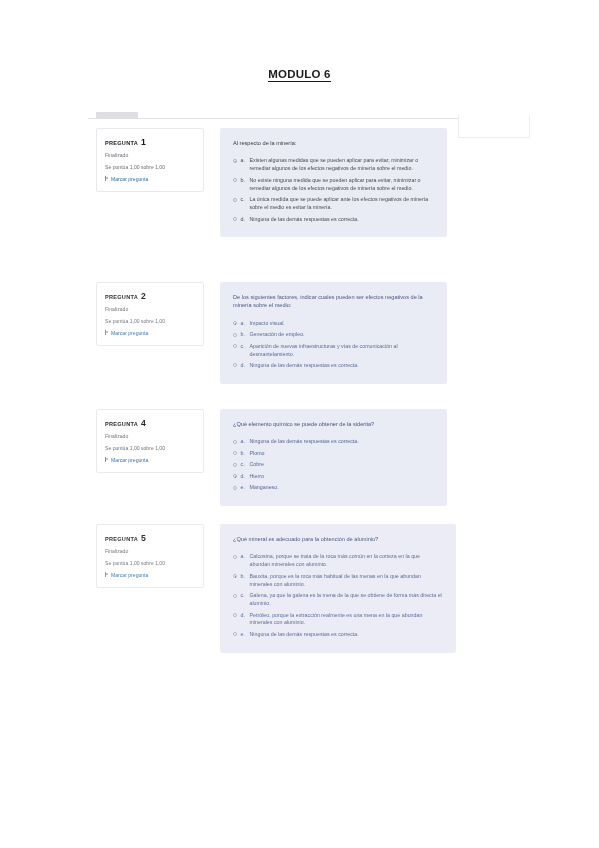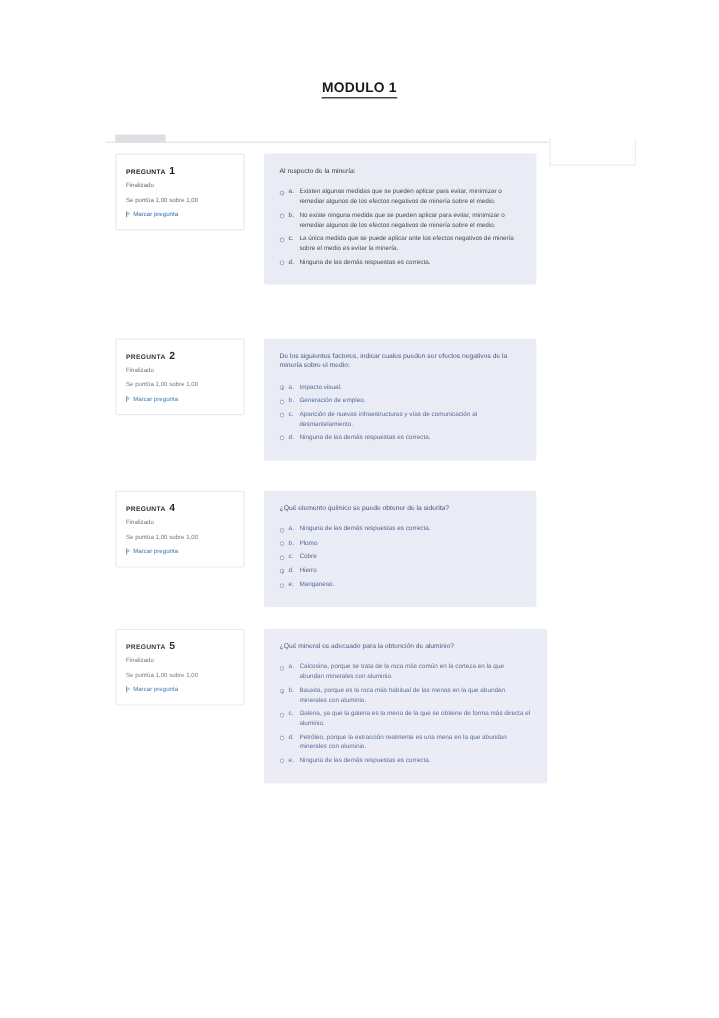--- a/index.html
+++ b/index.html
@@ -198,21 +198,21 @@
   .blur-1 { filter: blur(0.32px); opacity: 0.95; }
   .blur-2 { filter: blur(0.45px); opacity: 0.92; }
   .blur-3 { filter: blur(0.5px);  opacity: 0.9; }
 </style>
 </head>
 <body>
 
 <div class="page">
 
   <div class="doc-title">
-    <span>MODULO 1</span>
+    <span>MODULO 6</span>
   </div>
 
   <div class="chrome-rule"></div>
   <div class="chrome-tab"></div>
   <div class="chrome-box"></div>
 
   <div id="questions-root">
       <div class="qblock" style="top: 128px; left: 96px;">
         <div class="qinfo">
           <div class="qinfo-head"><span>PREGUNTA</span><span class="qnum">1</span></div>

